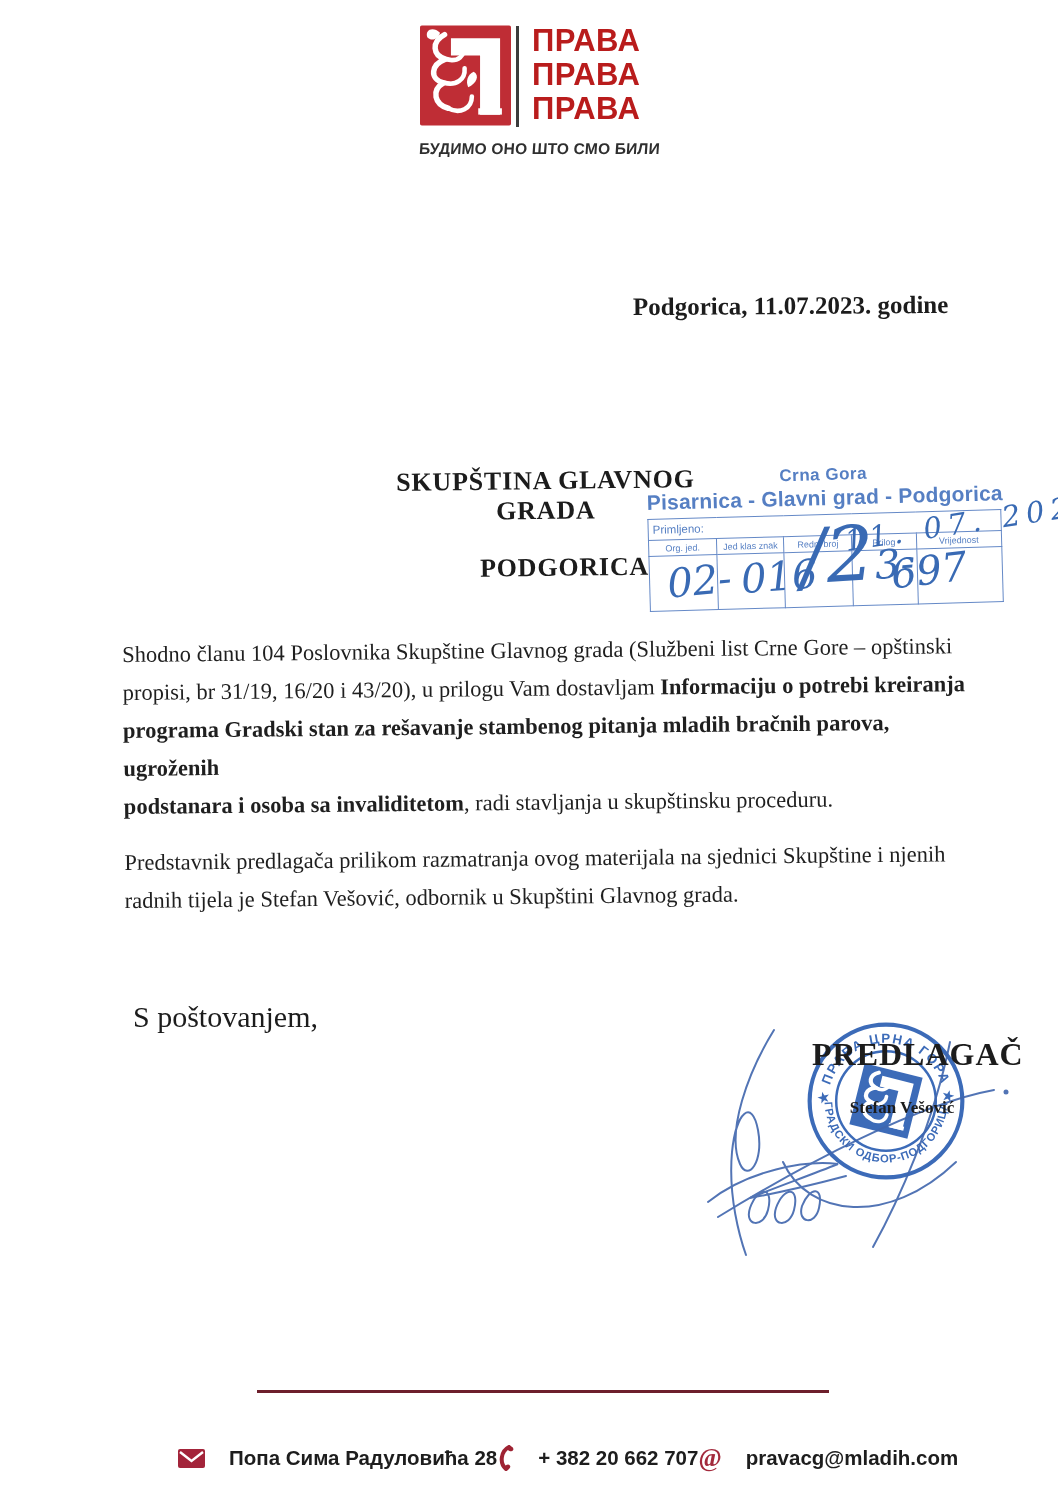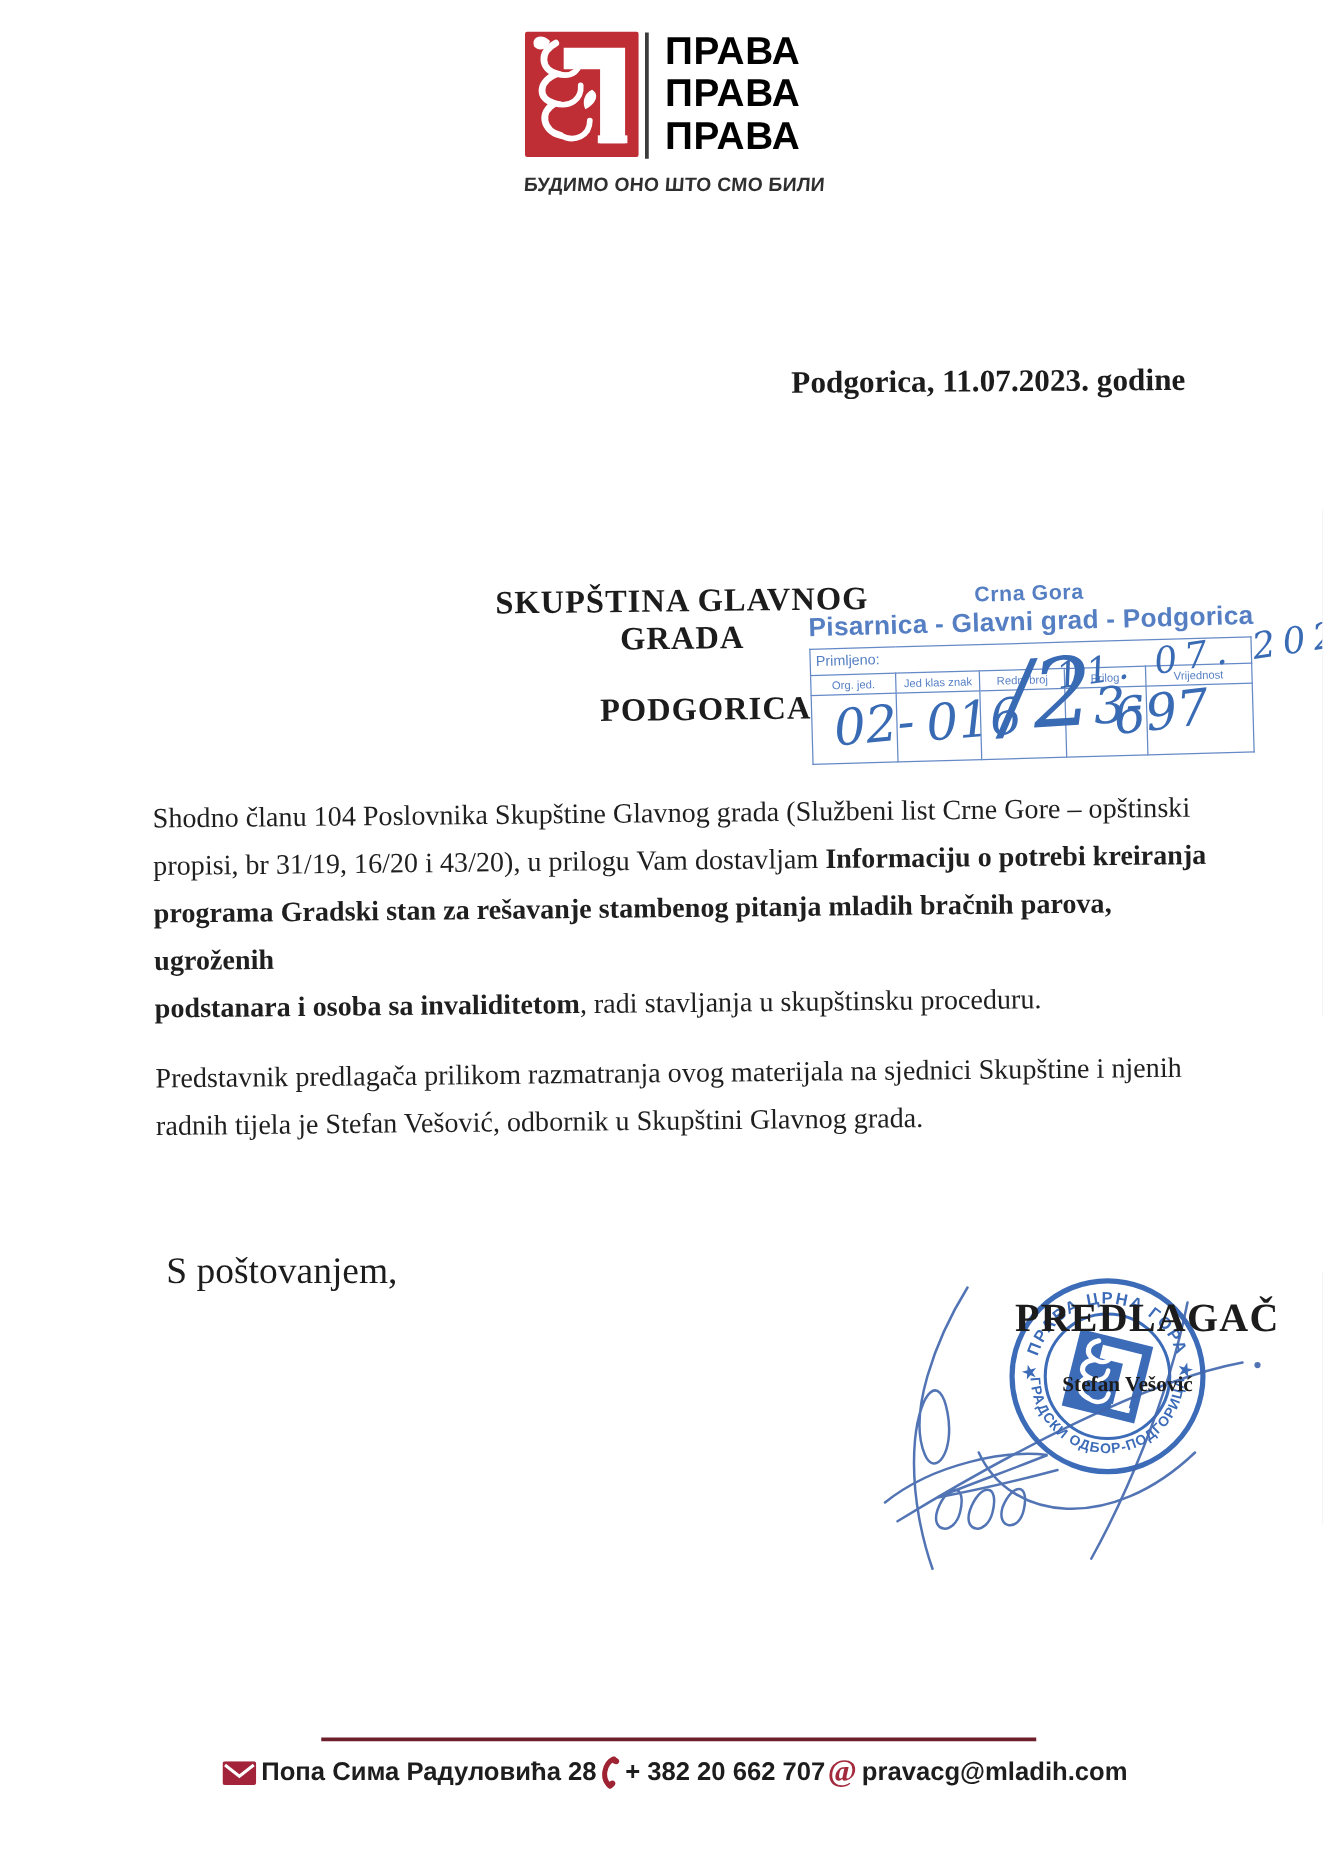--- a/index.html
+++ b/index.html
@@ -13,21 +13,21 @@
     font-family:"Liberation Serif", serif;
     color:#1c1c1c;
   }
   
   .logo-mark{position:absolute;left:420px;top:23px;}
   .logo-divider{position:absolute;left:516px;top:26px;width:3px;height:101px;background:#3c3c3c;}
   .logo-text{
     position:absolute;left:532px;top:24px;
     font-family:"Liberation Sans", sans-serif;
     font-weight:700;font-size:31px;line-height:34px;
-    color:#000000;letter-spacing:.5px;
+    color:#b91c1c;letter-spacing:.5px;
   }
   .tagline{
     position:absolute;left:419px;top:140px;
     font-family:"Liberation Sans", sans-serif;
     font-weight:700;font-size:15.5px;color:#2f2f2f;
     transform:skewX(-4deg);letter-spacing:.2px;
   }
   
   .date-line{
     position:absolute;left:633px;top:292px;
@@ -86,21 +86,21 @@
   .sign-name{font-size:17px;margin-top:25px;}
   .party-stamp{position:absolute;left:803px;top:1018px;z-index:1;opacity:.92;}
   .signature{position:absolute;left:688px;top:1012px;z-index:2;}
   
   .footer-line{position:absolute;left:257px;top:1390px;width:572px;height:3px;background:#6d1f2c;}
   .footer-items{
     position:absolute;left:178px;top:1404px;width:724px;
     display:flex;justify-content:space-between;align-items:center;
     font-family:"Liberation Sans", sans-serif;font-weight:700;font-size:20.5px;color:#1d1d1d;
   }
-  .f-item{display:flex;align-items:center;gap:4px;white-space:nowrap;}
+  .f-item{display:flex;align-items:center;gap:24px;white-space:nowrap;margin-top:40px;}
   .at-glyph{font-size:25px;font-weight:700;color:#a32a3c;font-family:"Liberation Serif",serif;}
 </style>
 </head>
 <body>
 
 <div class="page">
 
   <svg class="logo-mark" width="91" height="105" viewBox="0 0 100 110">
     <rect x="0" y="0" width="100" height="110" rx="2" fill="#bf2d35"></rect>
     <path d="M34,14 H88 V98 H66 V33 H34 Z" fill="#ffffff"></path>

